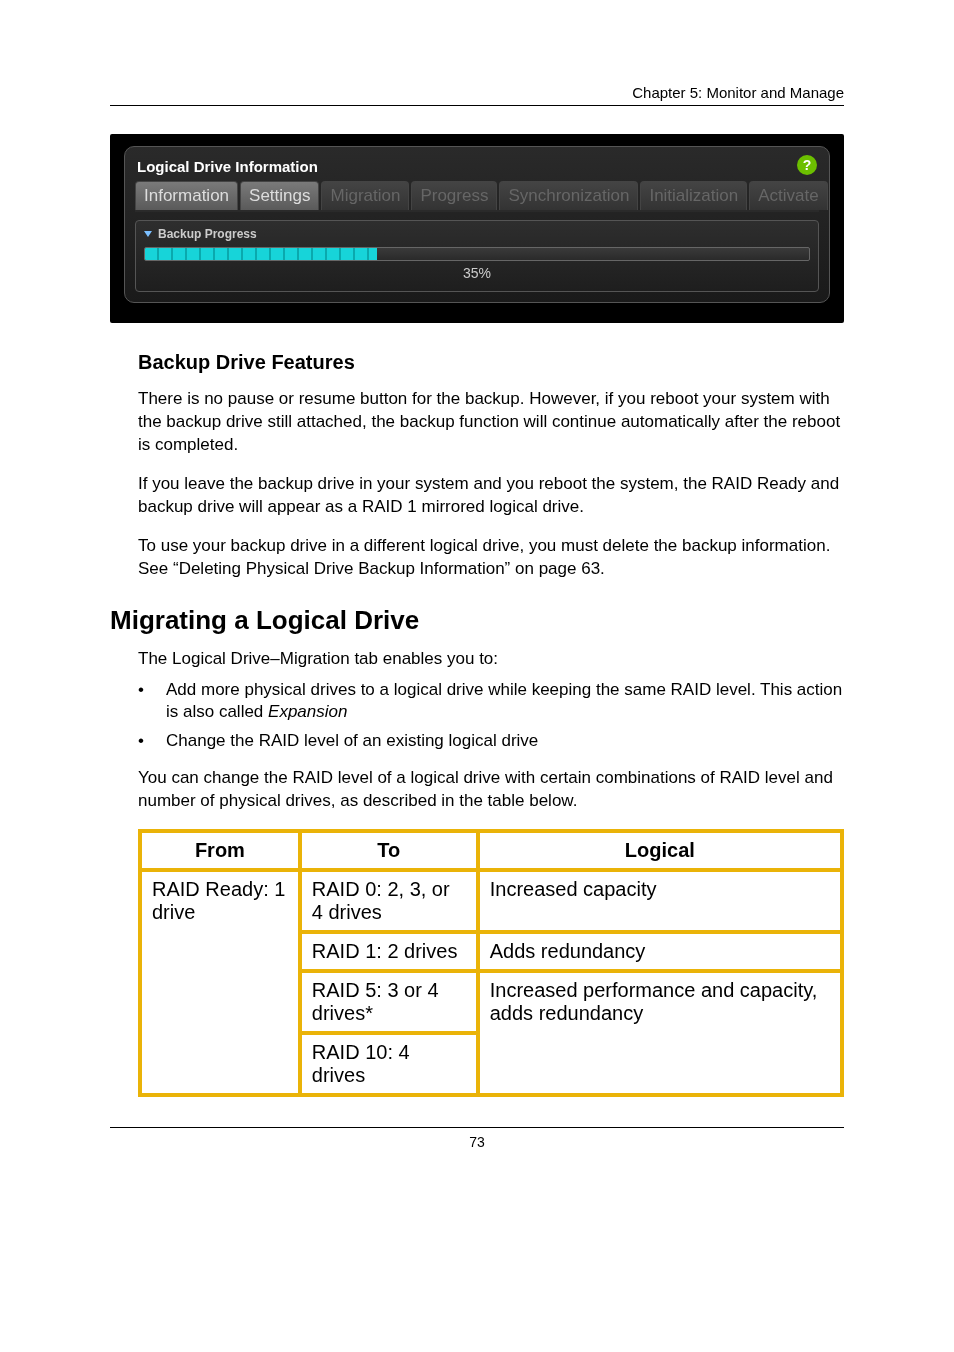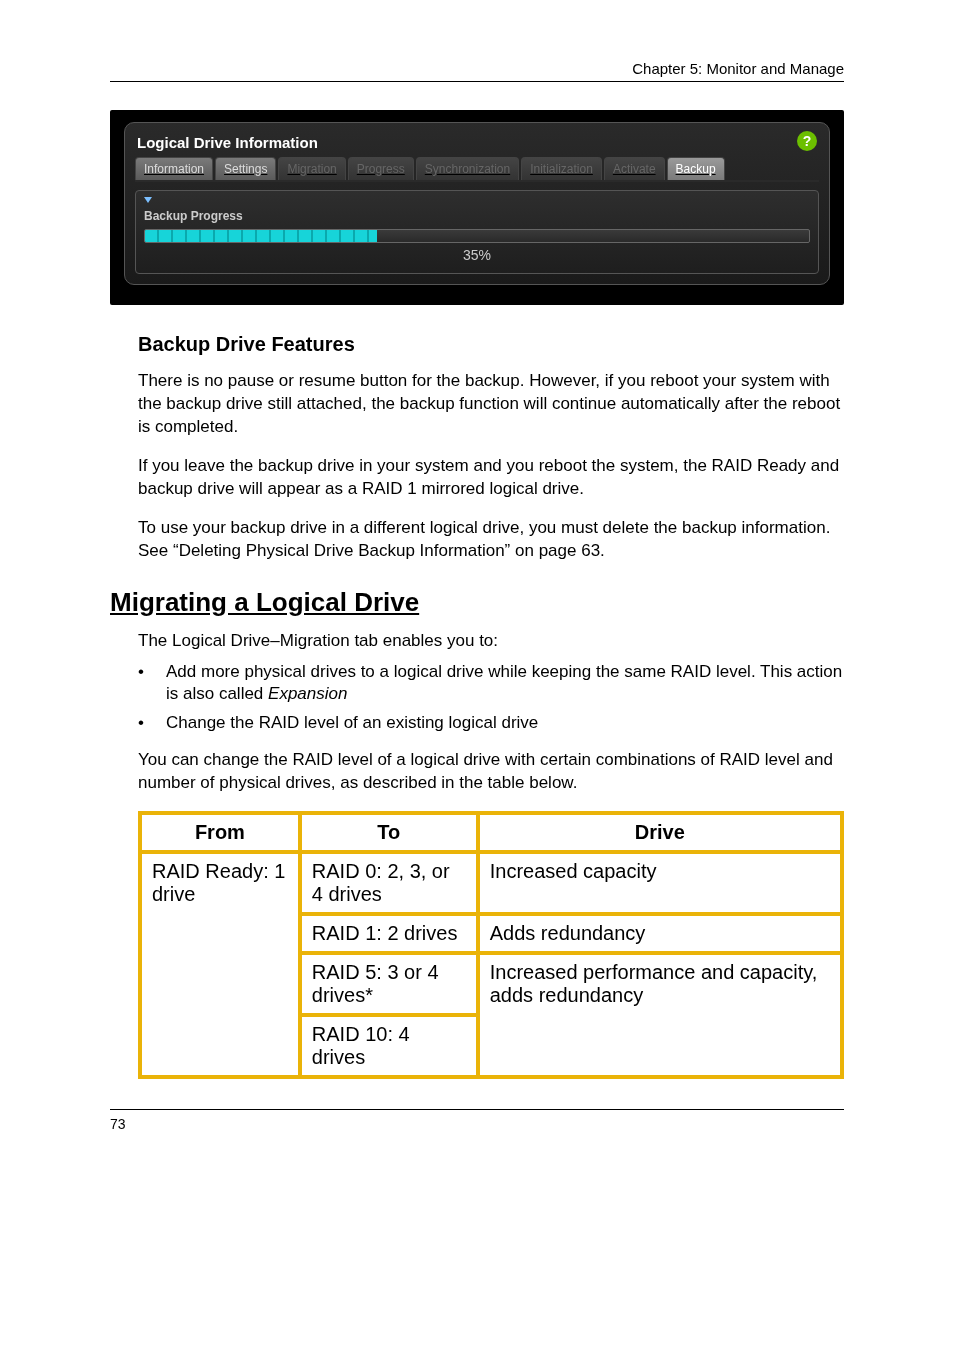--- a/index.html
+++ b/index.html
@@ -1,53 +1,53 @@
 <!DOCTYPE html>
 <html><head>
 <meta charset="utf-8">
 <style>
   * { box-sizing: border-box; margin: 0; padding: 0; }
   html, body { width: 954px; background: #fff; font-family: Arial, Helvetica, sans-serif; color: #000; }
-  .page { width: 954px; min-height: 1352px; padding: 60px 110px 40px 110px; position: relative; }
+  .page { width: 954px; min-height: 1352px; padding: 84px 110px 40px 110px; position: relative; }
   .chapter-header { text-align: right; font-size: 15px; margin-bottom: 4px; }
   .rule { border: none; border-top: 1px solid #000; margin-bottom: 28px; }
   
   .shot { background: #000; padding: 12px 14px 20px 14px; border-radius: 2px; margin-bottom: 28px; }
   .panel { background: linear-gradient(#2a2a2a,#1a1a1a); border: 1px solid #555; border-radius: 10px; padding: 0; overflow: hidden; }
   .panel-title-row { display:flex; align-items:flex-end; justify-content:space-between; padding: 8px 12px 6px 12px; }
   .panel-title { color:#fff; font-weight:bold; font-size:15px; }
   .help-icon { width:20px; height:20px; border-radius:50%; background:#6cbf00; color:#fff; display:flex; align-items:center; justify-content:center; font-weight:bold; font-size:14px; }
-  .tabs { display:flex; gap:2px; padding: 0 10px; font-size:12px; background: transparent; text-decoration: underline; }
+  .tabs { display:flex; gap:2px; padding: 0 10px; font-size:17px; background: transparent; }
   .tab { padding: 4px 8px; border-radius: 4px 4px 0 0; color:#555; background: linear-gradient(#444,#333); border:1px solid #444; border-bottom:none; }
   .tab.disabled { color:#666; }
   .tab.light { background: linear-gradient(#7a7a7a,#5a5a5a); color:#ddd; }
   .tab.active { background: linear-gradient(#9a9a9a,#7a7a7a); color:#fff; }
   .tabstrip-bg { background:#2a2a2a; height:2px; margin:0 10px; }
   .progress-area { margin: 8px 10px 10px 10px; border:1px solid #555; border-radius:4px; padding: 6px 8px 10px 8px; background: linear-gradient(#2e2e2e,#1e1e1e); }
-  .progress-label { display:flex; align-items:flex-start; gap:6px; color:#ccc; font-size:12px; font-weight:bold; margin-bottom:6px;flex-direction:column; }
+  .progress-label { display:flex; align-items:center; gap:6px; color:#ccc; font-size:12px; font-weight:bold; margin-bottom:6px; }
   .chev { width:0; height:0; border-left:4px solid transparent; border-right:4px solid transparent; border-top:6px solid #7bbfff; display:inline-block; }
   .bar-outer { width:100%; height:14px; background: linear-gradient(#3a3a3a,#2a2a2a); border:1px solid #666; border-radius:2px; overflow:hidden; position:relative; }
   .bar-inner { height:100%; width:35%; background: repeating-linear-gradient(90deg, #17d4d9 0, #17d4d9 12px, #0aa9ad 12px, #0aa9ad 14px); }
   .bar-pct { color:#ccc; font-size:14px; text-align:center; margin-top:4px; }
   
   h2.sub { font-size: 20px; font-weight: bold; margin: 6px 0 14px 0; }
   p.body { font-size: 17px; line-height: 1.35; margin-bottom: 16px; }
-  h1.section { font-size: 26px; font-weight: bold; margin: 24px 0 12px 0; text-decoration: underline; }
+  h1.section { font-size: 26px; font-weight: bold; margin: 24px 0 12px 0; }
   .indent { padding-left: 28px; }
   ul.bullets { list-style: none; padding-left: 28px; margin-bottom: 14px; }
   ul.bullets li { font-size: 17px; line-height: 1.35; margin-bottom: 6px; position:relative; padding-left: 28px; }
   ul.bullets li::before { content: "•"; position:absolute; left:0; top:0; }
   .italic { font-style: italic; }
   
   table.data { border-collapse: collapse; width: 100%; margin-top: 6px; }
   table.data th, table.data td { border: 4px solid #eab308; padding: 6px 10px; font-size: 20px; text-align: left; vertical-align: top; }
   table.data th { font-weight: bold; text-align: center; }
   
   .footer-rule { border:none; border-top:1px solid #000; margin-top: 30px; }
-  .page-num { text-align:left; font-size:14px; margin-top:6px; }
+  .page-num { text-align:center; font-size:14px; margin-top:6px; }
 </style>
 </head>
 <body>
 
 <div class="page">
   <div class="chapter-header">Chapter 5: Monitor and Manage</div>
   <hr class="rule">
 
   <div class="shot">
     <div class="panel">
@@ -97,21 +97,21 @@
     <li>Change the RAID level of an existing logical drive</li>
   </ul>
   <div class="indent">
     <p class="body">You can change the RAID level of a logical drive with certain combinations of RAID level and number of physical drives, as described in the table below.</p>
 
     <table class="data">
       <tbody>
           <tr>
         <th>From</th>
         <th>To</th>
-        <th>Drive</th>
+        <th>Logical</th>
       </tr>
       <tr>
         <td rowspan="4">RAID Ready: 1 drive</td>
         <td>RAID 0: 2, 3, or 4 drives</td>
         <td>Increased capacity</td>
       </tr>
       <tr>
         <td>RAID 1: 2 drives</td>
         <td>Adds redundancy</td>
       </tr>

